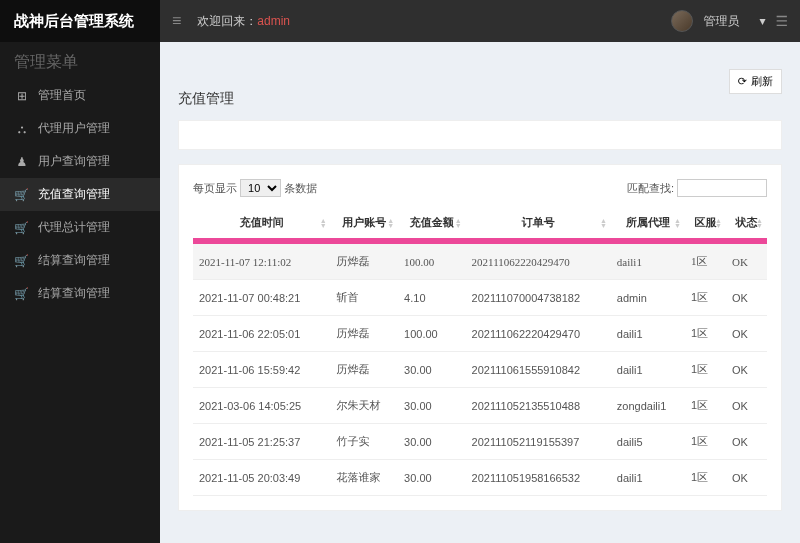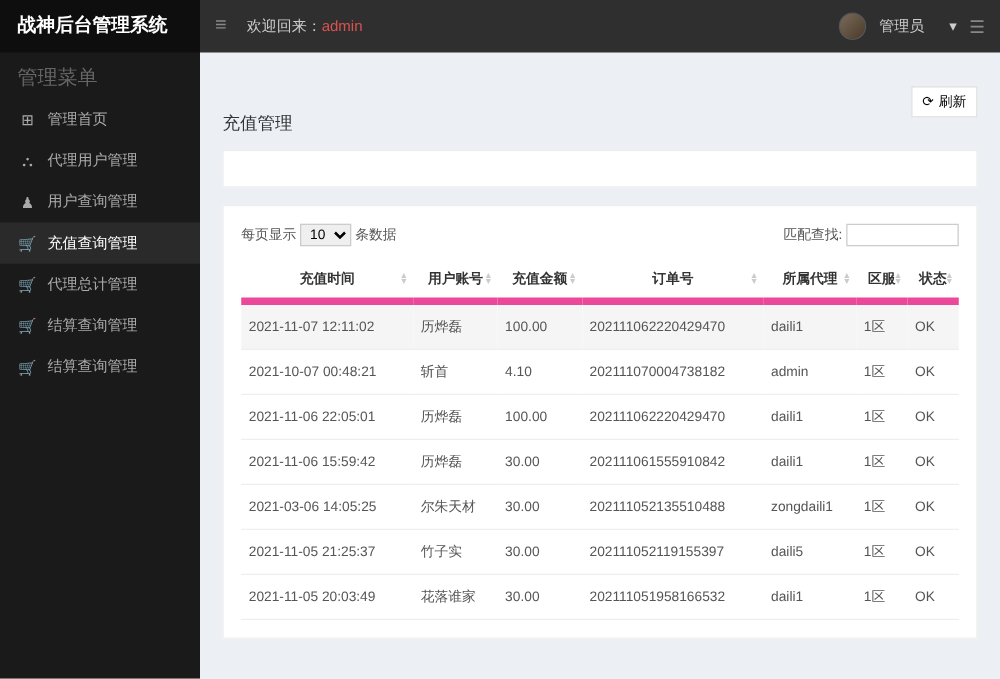--- a/index.html
+++ b/index.html
@@ -27,21 +27,21 @@
 .content{padding:0 18px 18px;overflow-y:auto;flex:1;}
 .whitebar{background:#fff;height:30px;margin-bottom:14px;border:1px solid #eee;}
 .panel{background:#fff;padding:14px;border:1px solid #eee;}
 .table-controls{display:flex;justify-content:space-between;align-items:center;margin-bottom:10px;font-size:11px;color:#555;}
 .table-controls select{border:1px solid #ccc;padding:1px 3px;font-size:11px;}
 .table-controls input{border:1px solid #ccc;padding:2px 4px;font-size:11px;width:90px;}
 table{width:100%;border-collapse:collapse;font-size:11px;}
 thead th{text-align:center;padding:8px 6px;font-weight:bold;color:#333;border-bottom:6px solid #ec4899;position:relative;}
 thead th .sort{position:absolute;right:4px;top:50%;transform:translateY(-50%);display:flex;flex-direction:column;gap:0;color:#ccc;font-size:7px;line-height:5px;}
 tbody td{padding:10px 6px;border-bottom:1px solid #eee;color:#555;}
-tbody tr.hl{background:#f5f5f5;}
+tbody tr.hl{background:#f5f5f5;font-family:Liberation Serif, serif;}
 </style>
 </head>
 <body>
 
 <div class="app">
   <div class="sidebar">
     <div class="brand">战神后台管理系统</div>
     <div class="menu-title">管理菜单</div>
     <div id="sidebar-items">
         <div class="menu-item">
@@ -156,21 +156,21 @@
               <tr class="hl">
                 <td>2021-11-07 12:11:02</td>
                 <td>历烨磊</td>
                 <td>100.00</td>
                 <td>202111062220429470</td>
                 <td>daili1</td>
                 <td>1区</td>
                 <td>OK</td>
               </tr>
               <tr>
-                <td>2021-10-07 00:48:21</td>
+                <td>2021-11-07 00:48:21</td>
                 <td>斩首</td>
                 <td>4.10</td>
                 <td>202111070004738182</td>
                 <td>admin</td>
                 <td>1区</td>
                 <td>OK</td>
               </tr>
               <tr>
                 <td>2021-11-06 22:05:01</td>
                 <td>历烨磊</td>

